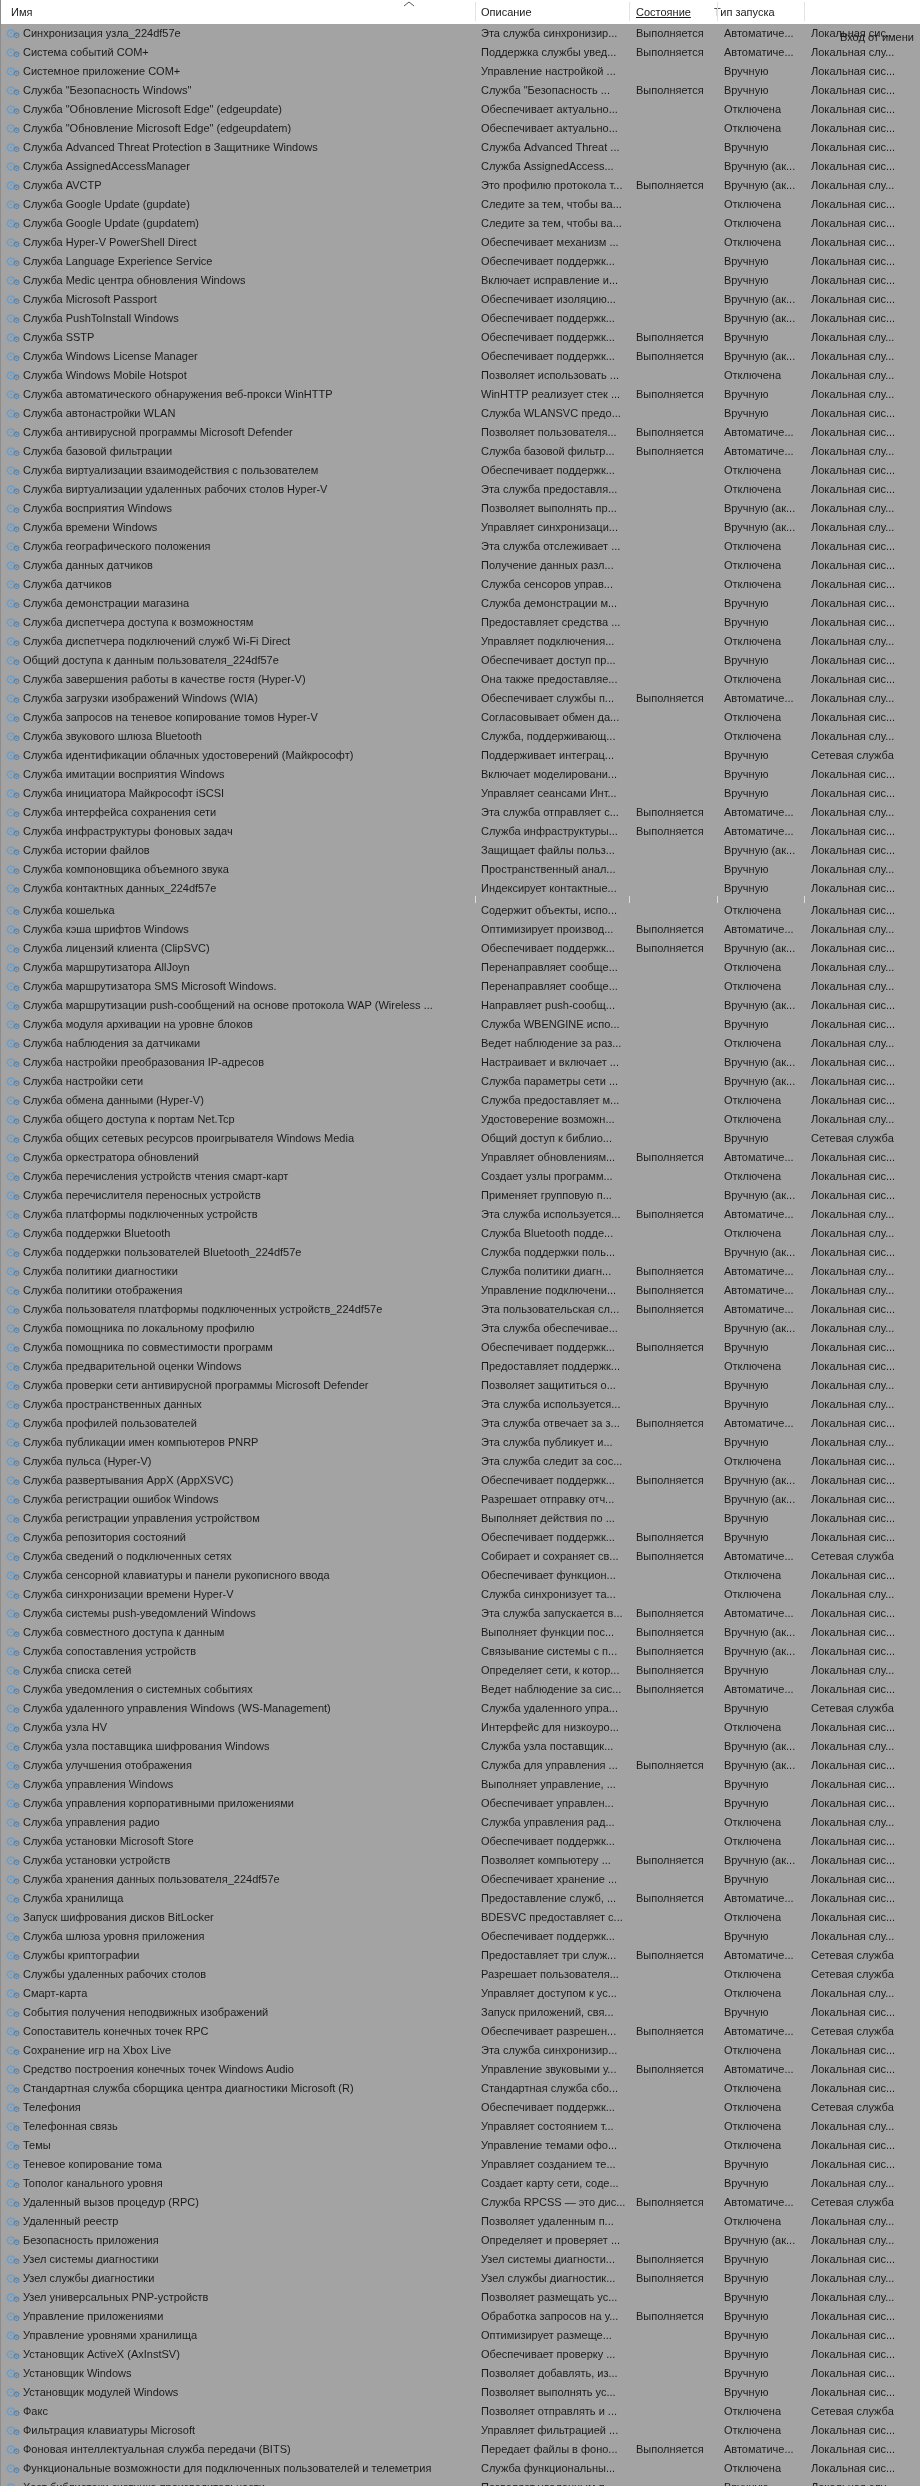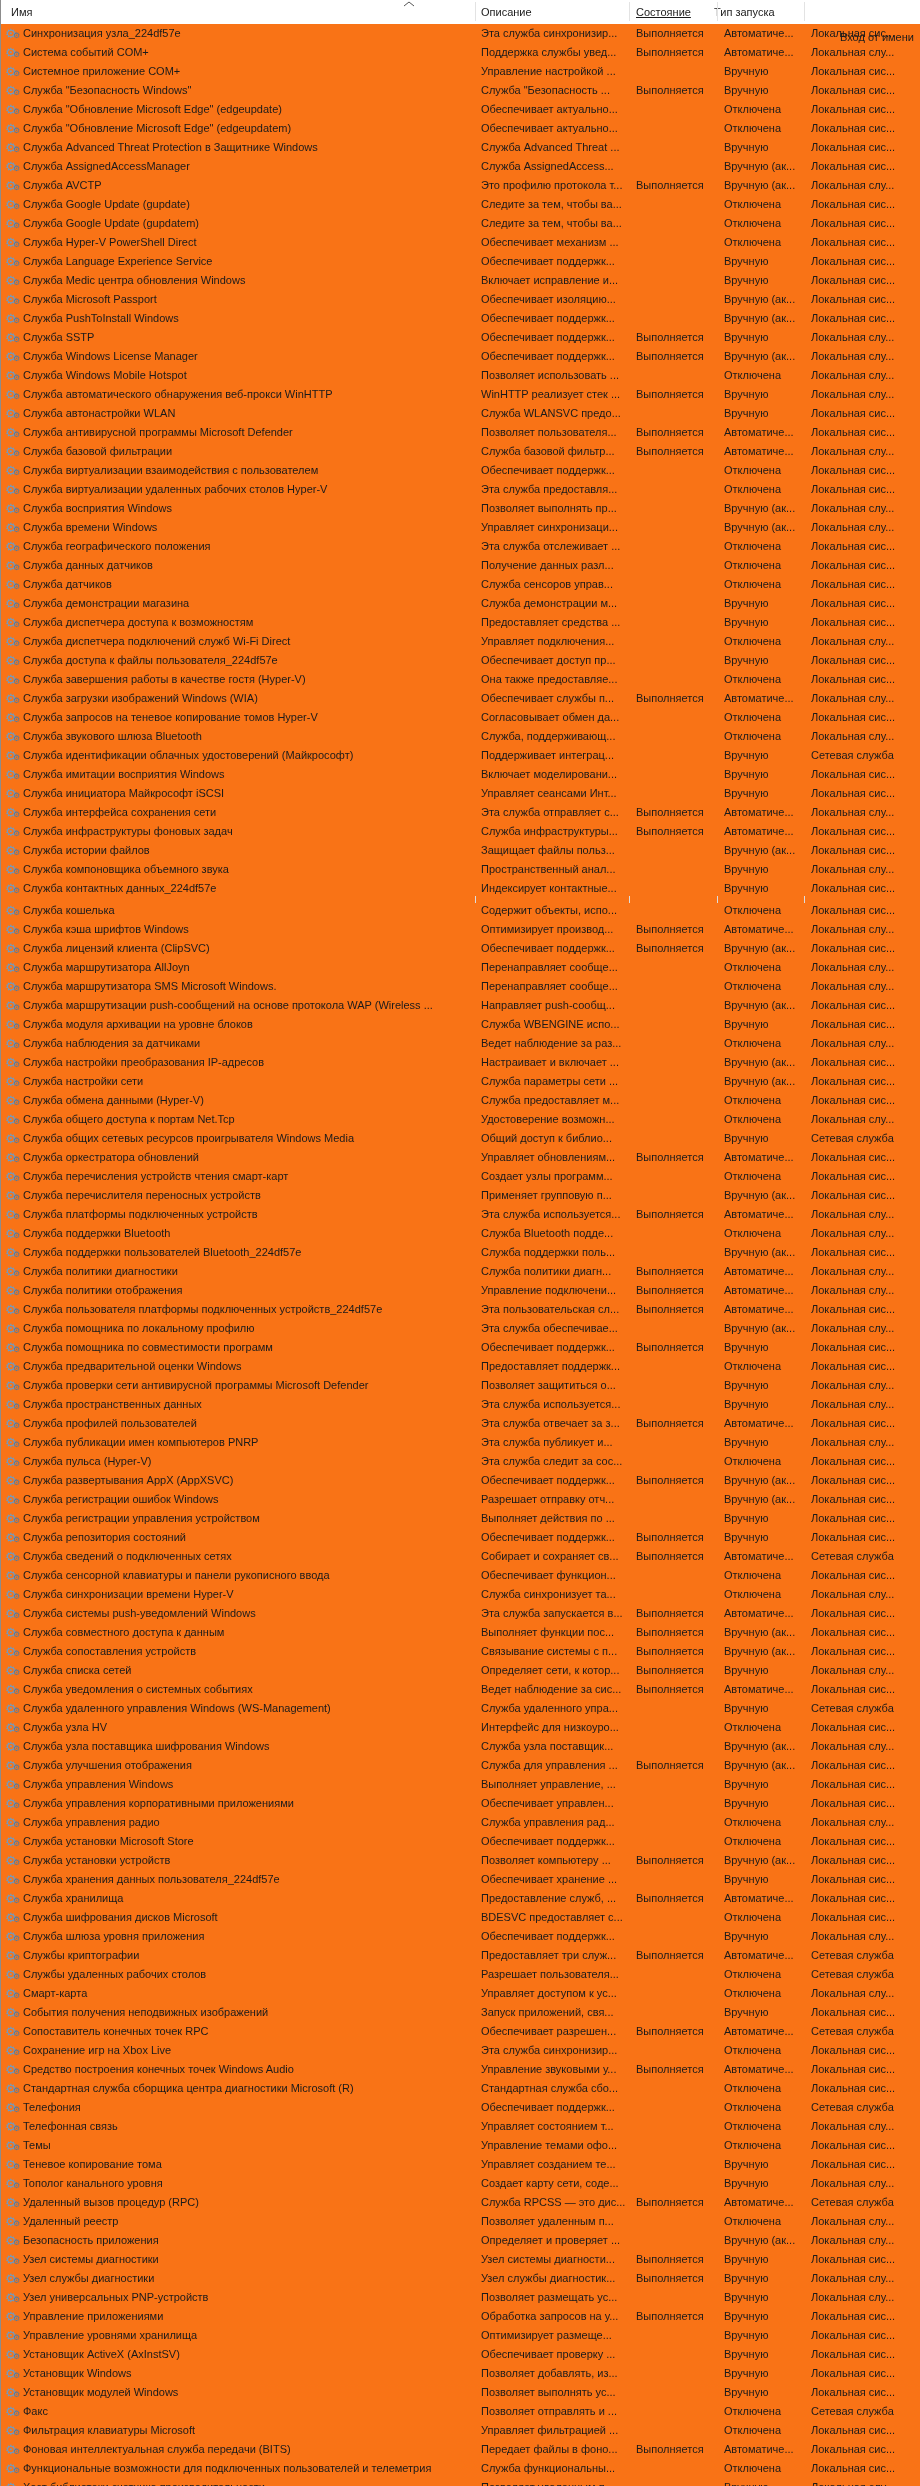--- a/index.html
+++ b/index.html
@@ -1,17 +1,17 @@
 <!DOCTYPE html>
 <html style="--icon-blue: #6e9cc4; --icon-blue-dark: #4a7ba6; --text: #1b1b1b; --border-left: #8c8c8c; --hdr-sep: #e3e3e3;"><head>
 <meta charset="utf-8">
 <style>
   html,body{margin:0;padding:0;background:#fff;}
   .services-window{
-    position:relative;width:920px;height:2486px;background:#f97316;overflow:hidden;
+    position:relative;width:920px;height:2486px;background:#a3a3a3;overflow:hidden;
     border-left:1px solid var(--border-left,#8c8c8c);box-sizing:border-box;
     font-family:"Liberation Sans",sans-serif;font-size:11px;color:var(--text,#1b1b1b);
     cursor:default;
   }
   .hdr{position:relative;height:24px;background:#ffffff;}
   .hdr .label{position:absolute;top:0;line-height:24px;white-space:nowrap;color:#1b1b1b;}
   .h-name{left:10px;}
   .h-desc{left:480px;}
   .h-status{left:635px;text-decoration:underline;}
   .h-start{left:713px;}
@@ -318,21 +318,21 @@
       <div class="row">
         <span class="gear"></span>
         <span class="cell c-name">Служба диспетчера подключений служб Wi-Fi Direct</span>
         <span class="cell c-desc">Управляет подключения...</span>
         <span class="cell c-status"></span>
         <span class="cell c-start">Отключена</span>
         <span class="cell c-logon">Локальная слу...</span>
       </div>
       <div class="row">
         <span class="gear"></span>
-        <span class="cell c-name">Служба доступа к файлы пользователя_224df57e</span>
+        <span class="cell c-name">Общий доступа к данным пользователя_224df57e</span>
         <span class="cell c-desc">Обеспечивает доступ пр...</span>
         <span class="cell c-status"></span>
         <span class="cell c-start">Вручную</span>
         <span class="cell c-logon">Локальная сис...</span>
       </div>
       <div class="row">
         <span class="gear"></span>
         <span class="cell c-name">Служба завершения работы в качестве гостя (Hyper-V)</span>
         <span class="cell c-desc">Она также предоставляе...</span>
         <span class="cell c-status"></span>
@@ -852,21 +852,21 @@
       <div class="row">
         <span class="gear"></span>
         <span class="cell c-name">Служба хранилища</span>
         <span class="cell c-desc">Предоставление служб, ...</span>
         <span class="cell c-status">Выполняется</span>
         <span class="cell c-start">Автоматиче...</span>
         <span class="cell c-logon">Локальная сис...</span>
       </div>
       <div class="row">
         <span class="gear"></span>
-        <span class="cell c-name">Служба шифрования дисков Microsoft</span>
+        <span class="cell c-name">Запуск шифрования дисков BitLocker</span>
         <span class="cell c-desc">BDESVC предоставляет с...</span>
         <span class="cell c-status"></span>
         <span class="cell c-start">Отключена</span>
         <span class="cell c-logon">Локальная сис...</span>
       </div>
       <div class="row">
         <span class="gear"></span>
         <span class="cell c-name">Служба шлюза уровня приложения</span>
         <span class="cell c-desc">Обеспечивает поддержк...</span>
         <span class="cell c-status"></span>

